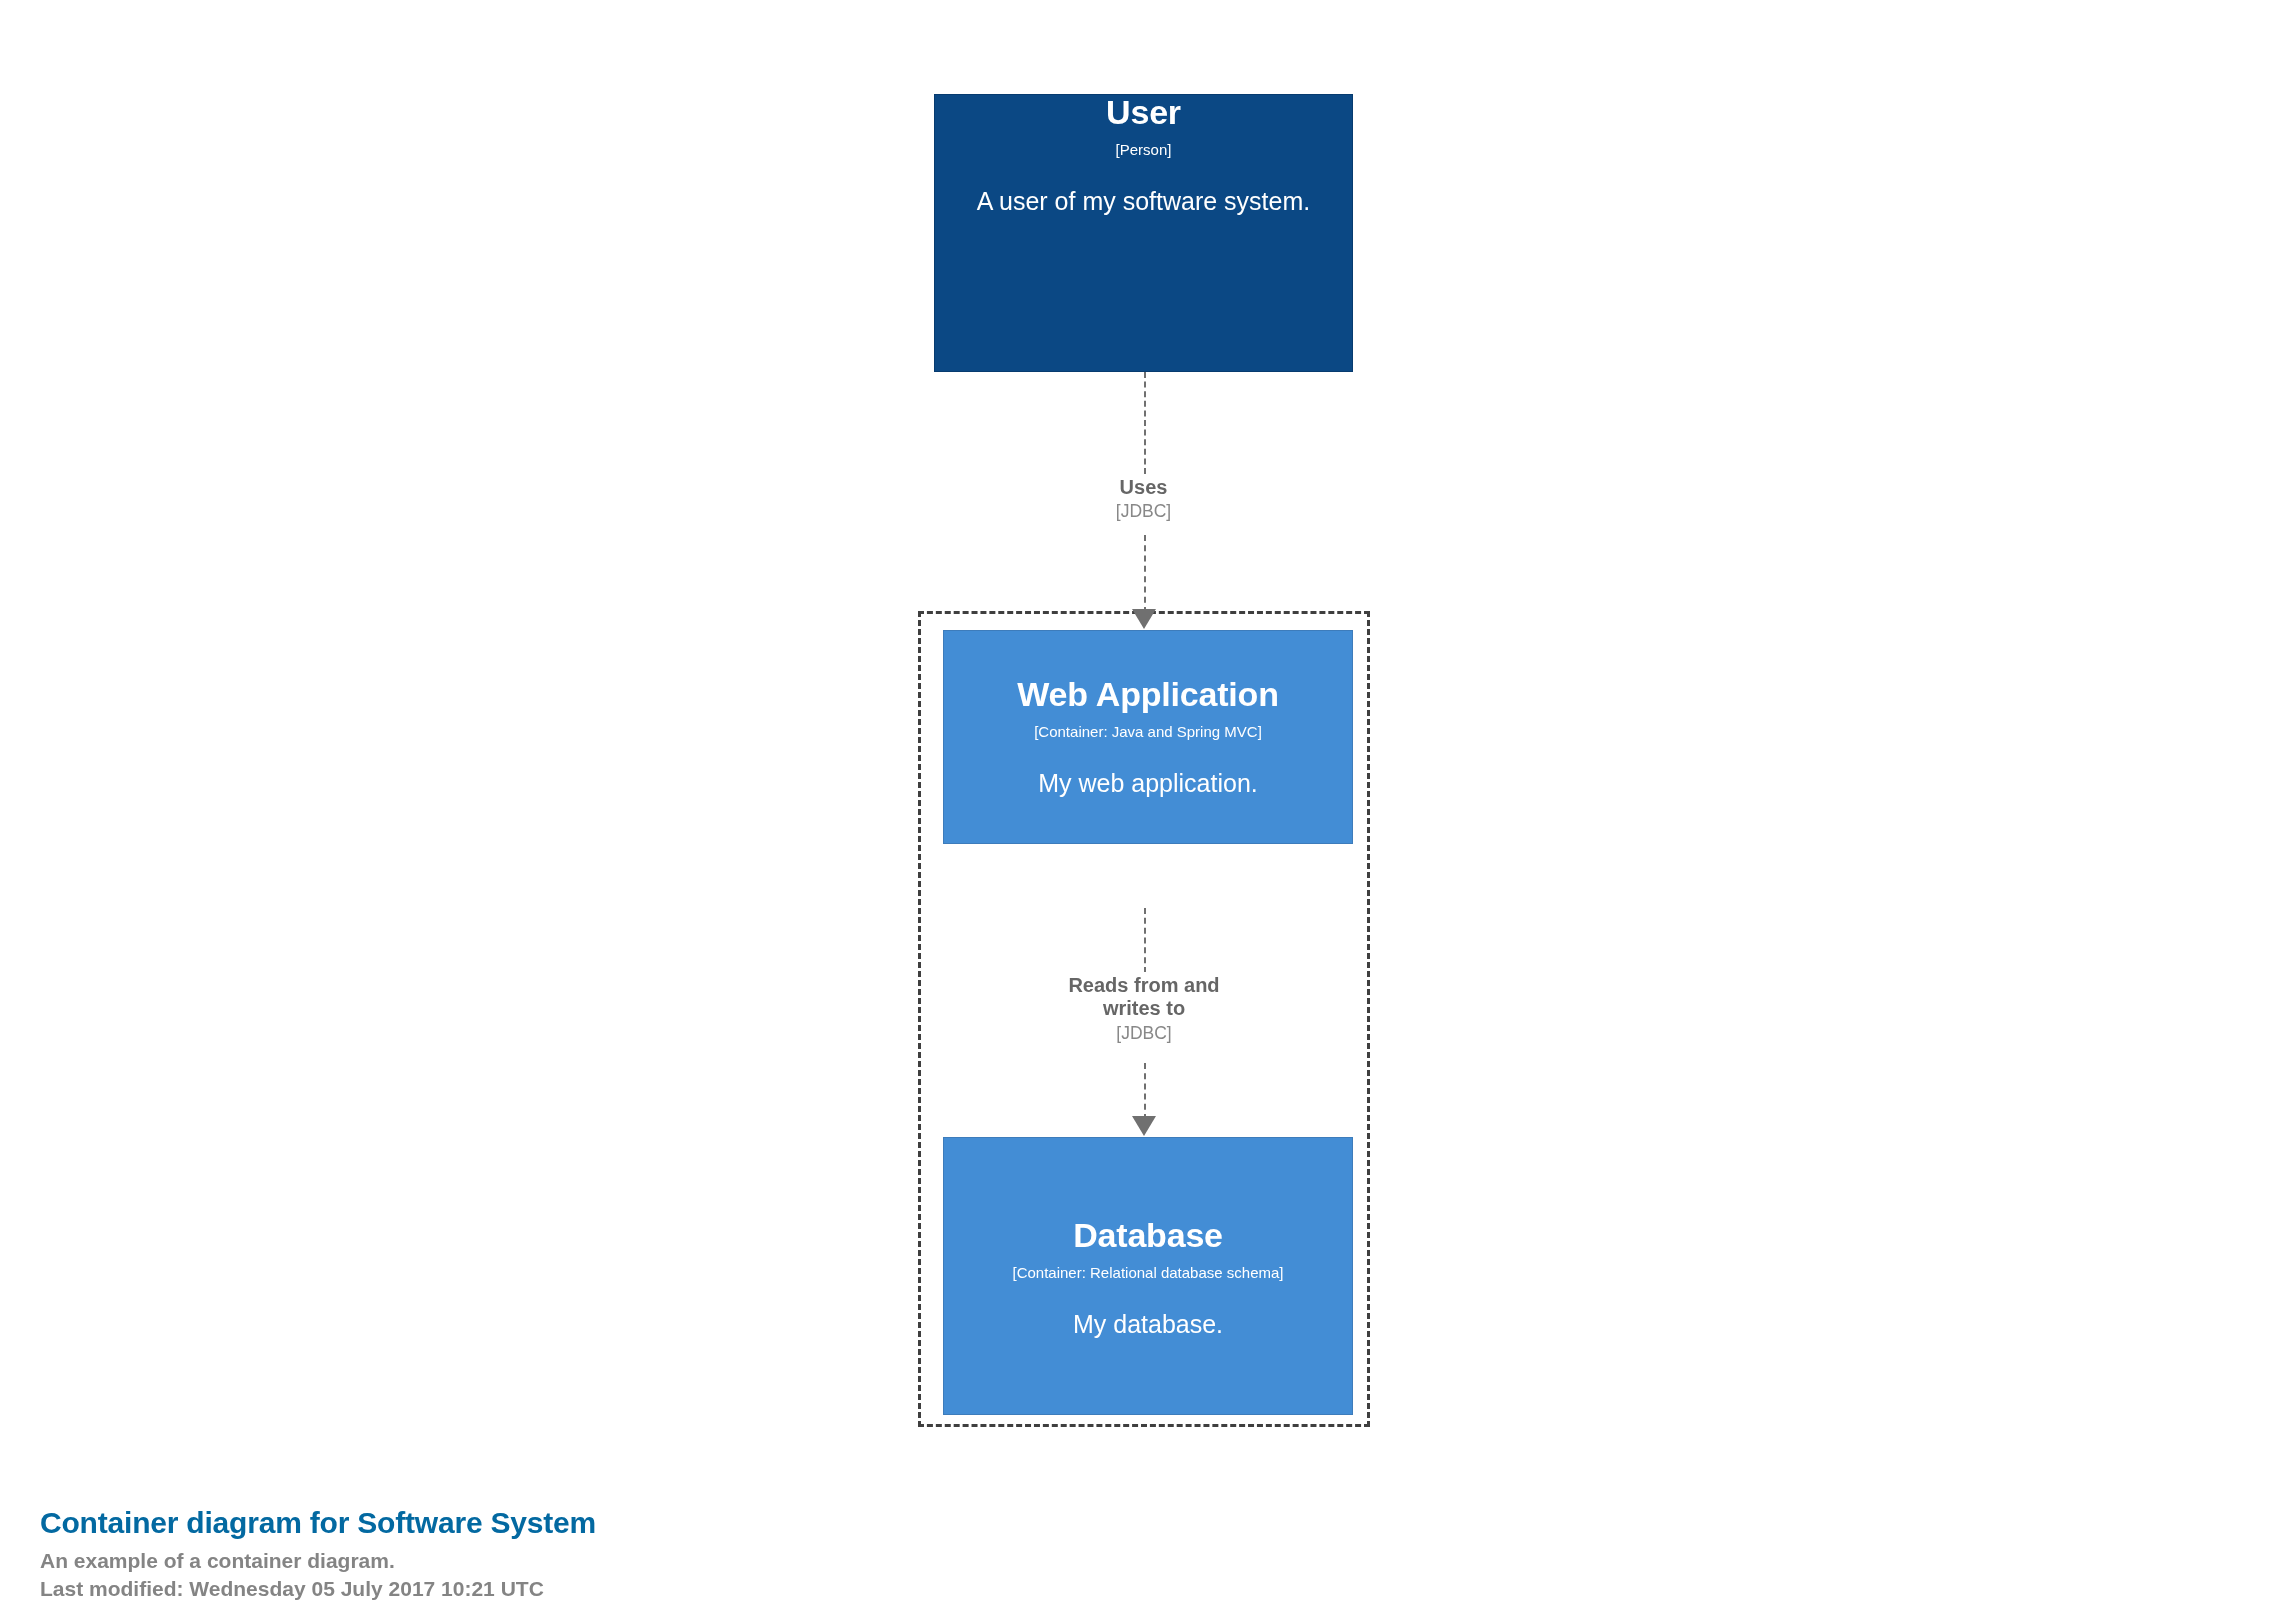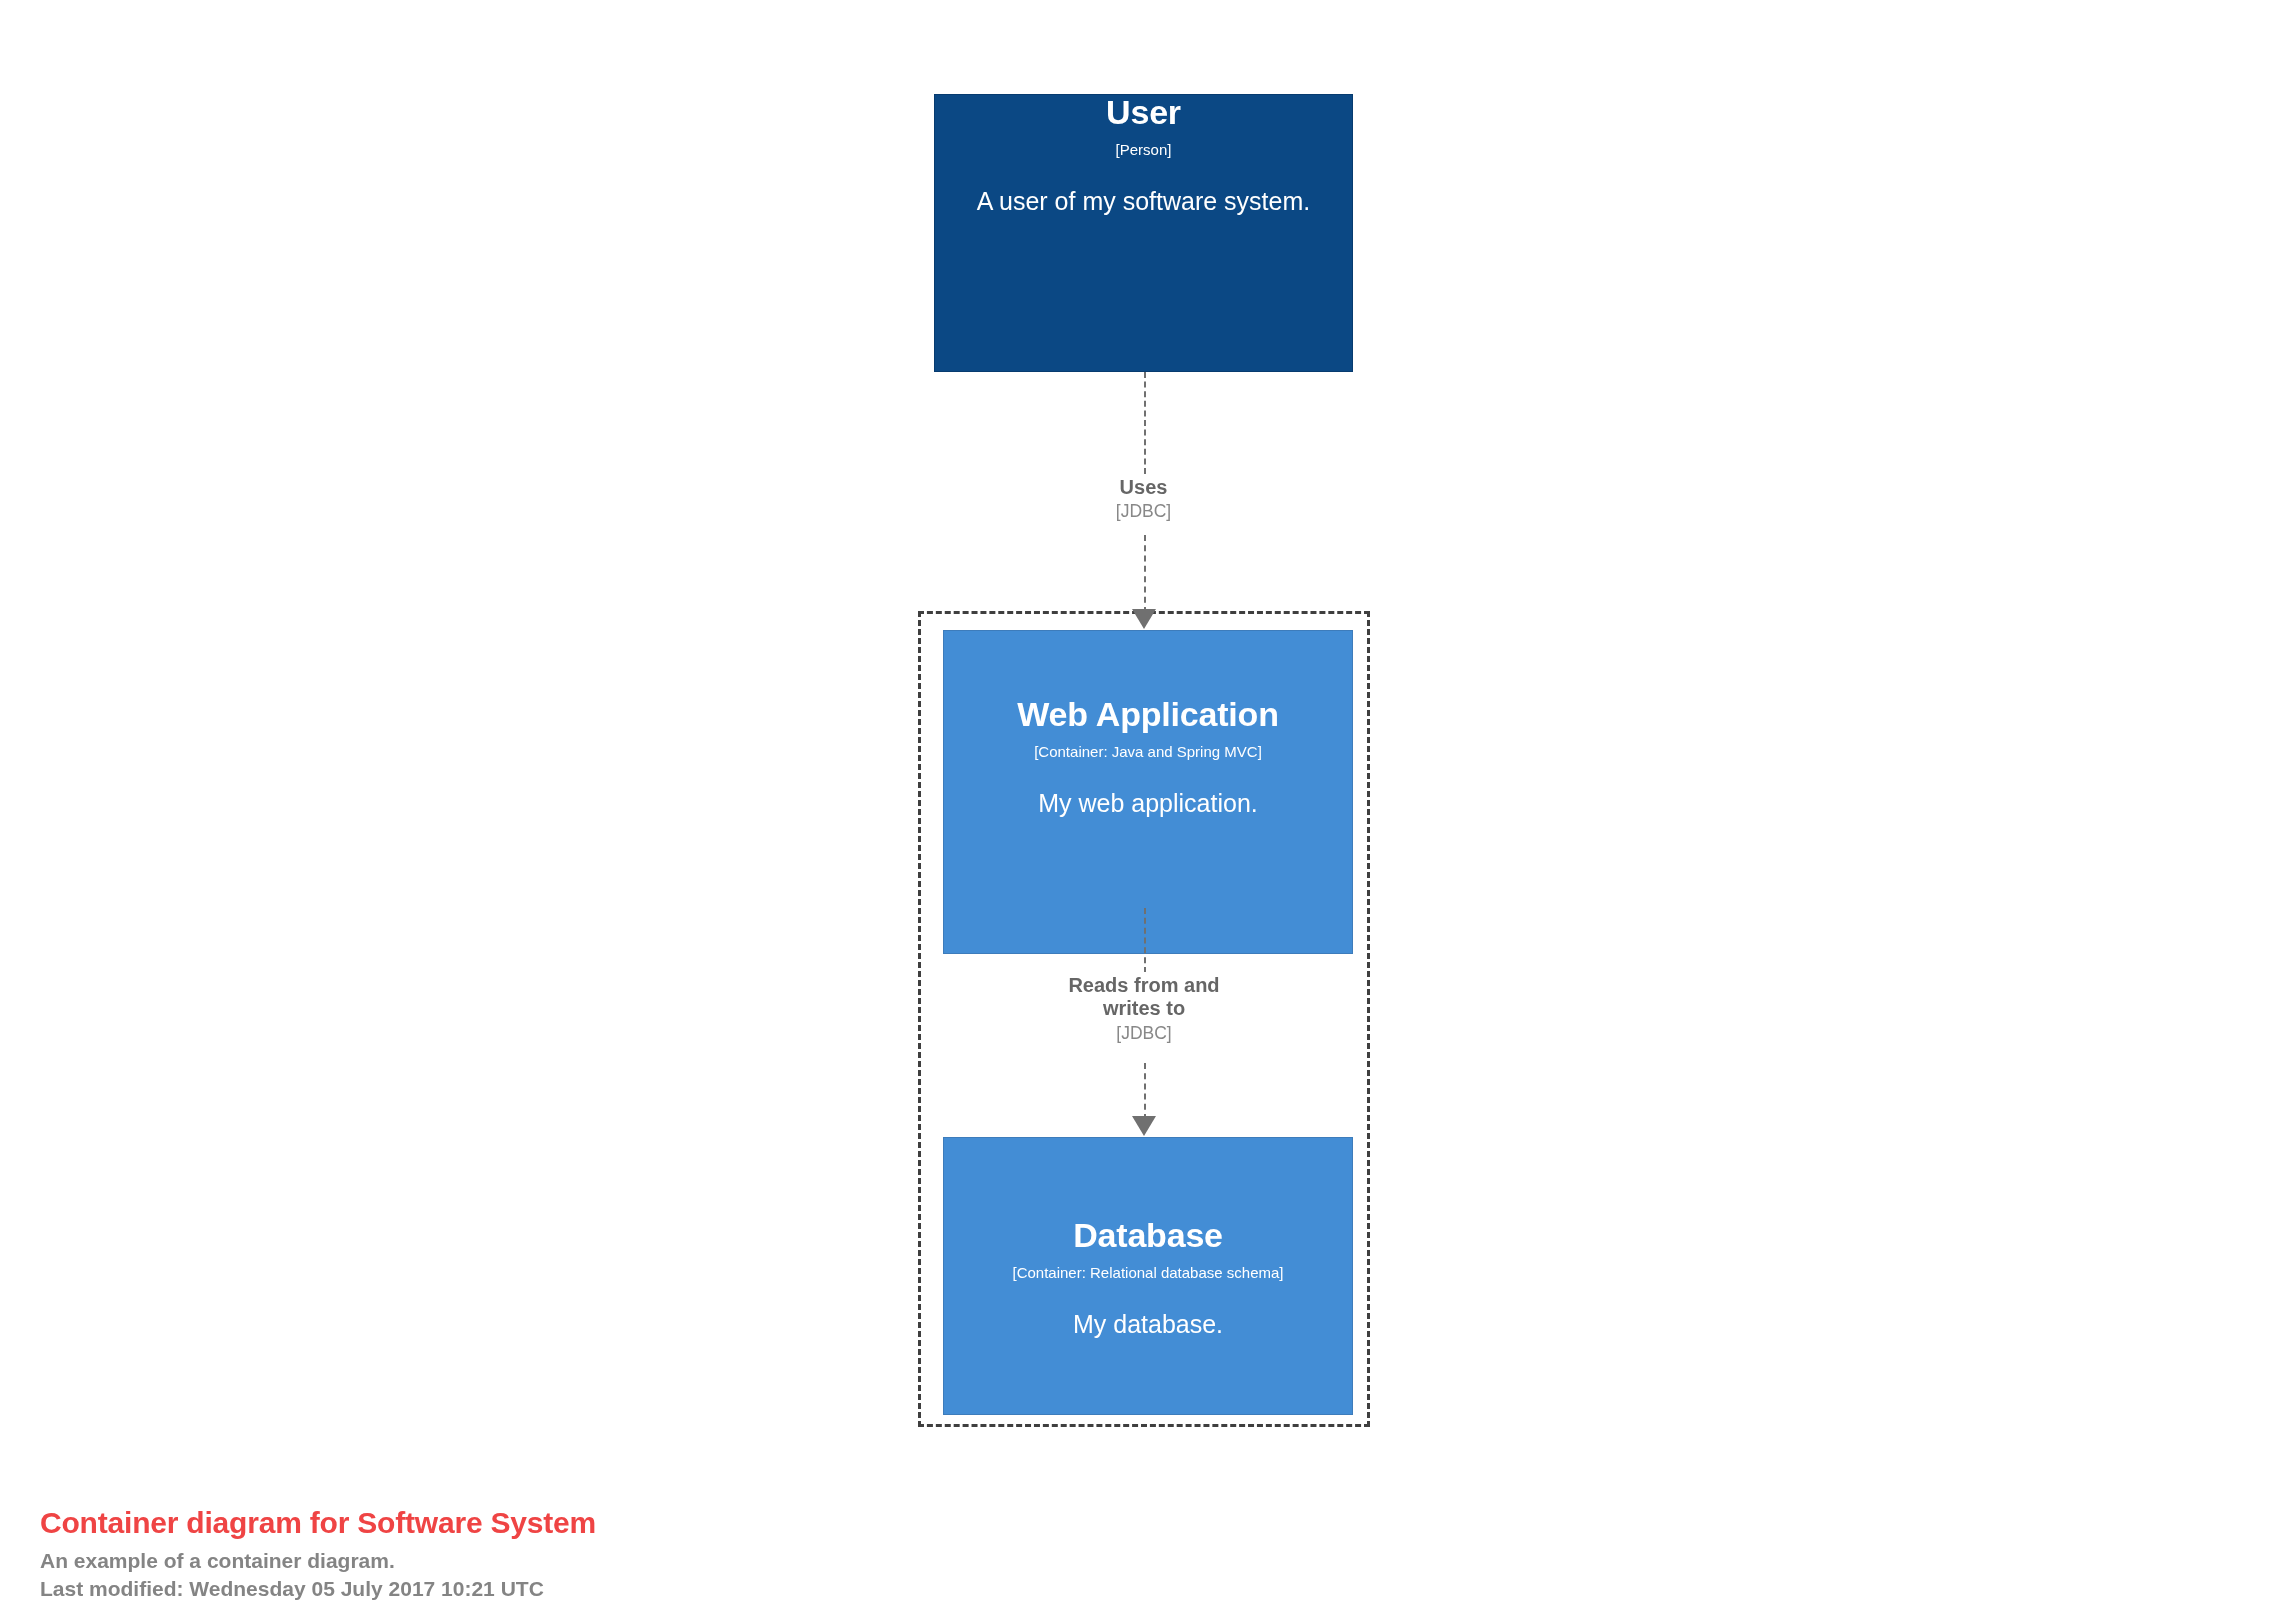--- a/index.html
+++ b/index.html
@@ -77,24 +77,24 @@
     width: 419px;
     height: 278px;
     background: #0b4884;
     border: 0.9px solid #073b6f;
   }
 
   .node-webapp {
     left: 943px;
     top: 630px;
     width: 410px;
-    height: 324px;
+    height: 214px;
     background: #438dd5;
     border: 0.9px solid #3d7cbb;
-    padding-top: 66px;
+    padding-top: 46px;
   }
 
   .node-database {
     left: 943px;
     top: 1137px;
     width: 410px;
     height: 278px;
     background: #438dd5;
     border: 0.9px solid #3d7cbb;
     padding-top: 80px;
@@ -154,21 +154,21 @@
   
   .caption {
     position: absolute;
     left: 40px;
     top: 1504px;
     width: 1292px;
   }
   .caption-title {
     font-size: 30px;
     font-weight: bold;
-    color: #ef4444;
+    color: #0369a1;
     line-height: 1.25;
     letter-spacing: -0.2px;
   }
   .caption-sub,
   .caption-modified {
     font-size: 21px;
     font-weight: bold;
     color: #848484;
     line-height: 1.32;
   }

